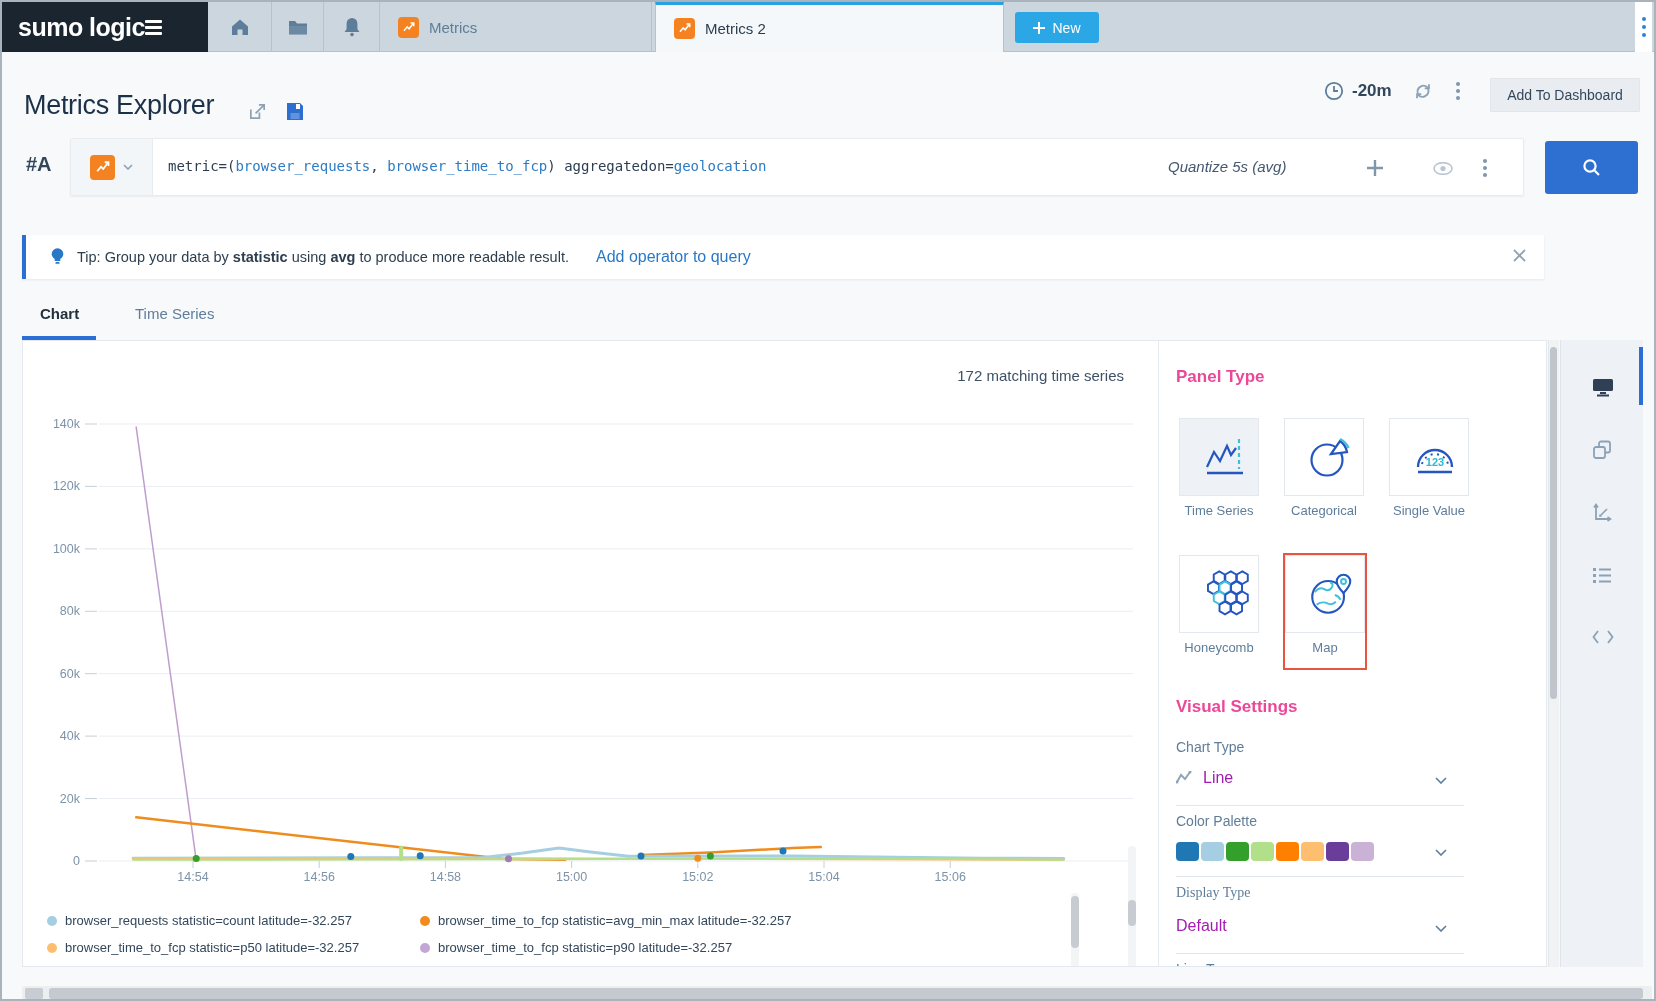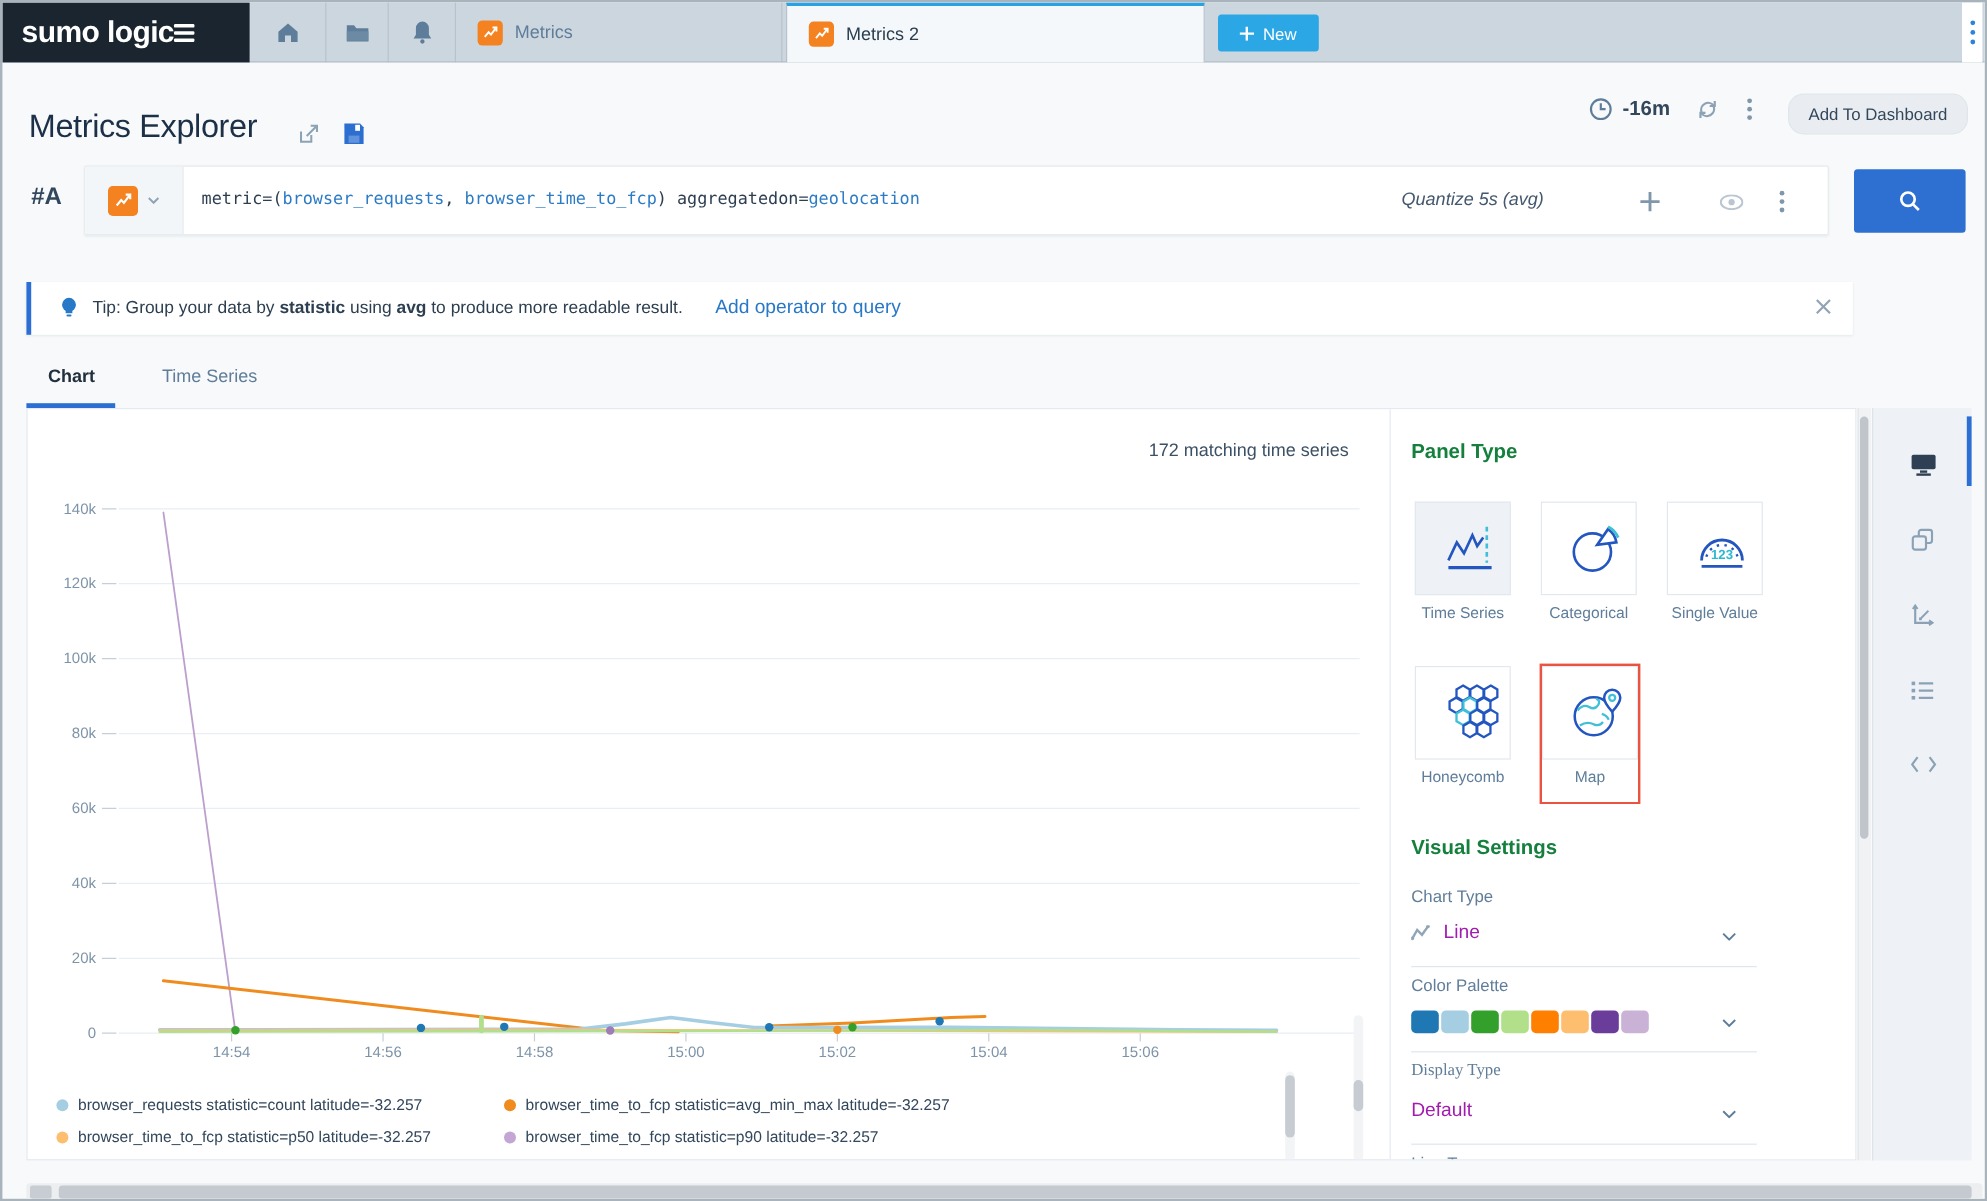--- a/index.html
+++ b/index.html
@@ -20,21 +20,21 @@
   .newbtn{left:1013px;top:10px;width:84px;height:31px;background:#2ba7e6;border-radius:3px;color:#fff;font-size:14px;
           display:flex;align-items:center;justify-content:center;gap:7px;}
   .top-kebab-strip{left:1633px;top:0;width:17px;height:50px;background:#ffffff;display:flex;flex-direction:column;align-items:center;justify-content:center;gap:4px;}
   .bluedot{width:4px;height:4px;border-radius:50%;background:#2b84d9;}
 
   
   .title{left:22px;top:88px;font-size:27px;color:#1c3048;letter-spacing:-0.3px;}
   .hicon{top:100px;}
   .hdr-right{top:78px;display:flex;align-items:center;gap:0;}
   .range-text{font-size:17px;font-weight:600;color:#33475c;}
-  .dashbtn{left:1488px;top:76px;width:150px;height:34px;background:#e9edf1;border-radius:13px;border:1px solid #e0e6ea;
+  .dashbtn{left:1488px;top:76px;width:150px;height:34px;background:#e9edf1;border-radius:1px;border:1px solid #e0e6ea;
            font-size:14px;color:#33475c;display:flex;align-items:center;justify-content:center;}
   .kebab{display:flex;flex-direction:column;gap:3px;align-items:center;}
   .kebab i{width:4px;height:4px;border-radius:50%;background:#7f97ab;}
 
   
   .rowlabel{left:24px;top:151px;font-size:20px;font-weight:600;color:#33475c;}
   .qcard{left:68px;top:136px;width:1454px;height:58px;background:#fff;border:1px solid #e7ecf0;border-radius:2px;box-shadow:0 1px 2px rgba(40,60,80,.06);}
   .qtile{left:0;top:0;width:82px;height:56px;background:#f3f6f9;border-right:1px solid #e7ecf0;display:flex;align-items:center;justify-content:center;gap:8px;}
   .qtext{left:97px;top:19px;font-family:"DejaVu Sans Mono","Liberation Mono",monospace;font-size:14px;color:#2c3e50;white-space:nowrap;}
   .q-val{color:#2d7bc4;}
@@ -60,21 +60,21 @@
   .match{position:absolute;right:422px;top:26px;font-size:15px;color:#3d5166;}
   .legend{position:absolute;left:24px;top:566px;width:1020px;}
   .lg-row{display:grid;grid-template-columns:373px 1fr;height:27px;align-items:center;}
   .lg-item{display:flex;align-items:center;gap:8px;font-size:13px;color:#33475c;white-space:nowrap;}
   .lg-dot{width:10px;height:10px;border-radius:50%;flex:none;}
   .sbar-track{background:#f2f4f6;border-radius:4px;position:absolute;}
   .sbar-thumb{background:#c6ccd2;border-radius:4px;position:absolute;}
 
   
   .panel{position:absolute;left:1135px;top:0;width:390px;height:627px;border-left:1px solid #e4eaef;background:#fff;overflow:hidden;}
-  .ptitle{position:absolute;left:17px;font-size:17px;font-weight:600;color:#15803d;}
+  .ptitle{position:absolute;left:17px;font-size:17px;font-weight:600;color:#ec4899;}
   .ptype{position:absolute;width:80px;text-align:center;}
   .tilebox{width:80px;height:78px;border:1px solid #e2e8ee;background:#fff;display:flex;align-items:center;justify-content:center;padding-left:12px;}
   .ptype.sel .tilebox{background:#eef2f7;}
   .ptype.hl{box-shadow:0 0 0 2px #ea5340;padding-bottom:6px;height:113px;}
   .tlabel{margin-top:7px;font-size:13px;color:#5e7d9a;}
   .flabel{position:absolute;left:17px;font-size:14px;color:#607d99;}
   .fvalue{position:absolute;left:17px;font-size:16px;color:#a21caf;}
   .pdivider{position:absolute;left:17px;width:288px;border-top:1px solid #dfe6ec;}
   .chev{position:absolute;}
   .swatches{position:absolute;left:17px;display:flex;gap:2px;}
@@ -170,21 +170,21 @@
         <rect x="10" y="2" width="4" height="5" fill="#fff"></rect>
         <rect x="4.5" y="11" width="9" height="6" fill="#fff" opacity="0.25"></rect>
       </svg>
   </div>
   <div class="abs hdr-right" style="left:1322px;gap:14px;">
     <span style="display:flex;align-items:center;gap:8px;">
       <svg width="20" height="20" viewBox="0 0 20 20">
           <circle cx="10" cy="10" r="8.2" fill="none" stroke="#5e7d9a" stroke-width="1.8"></circle>
           <path d="M10 5 v5 h4" fill="none" stroke="#5e7d9a" stroke-width="1.8"></path>
         </svg>
-      <span class="range-text">-16m</span>
+      <span class="range-text">-20m</span>
     </span>
     <span style="margin-left:6px;">
       <svg width="22" height="22" viewBox="0 0 24 24">
         <path d="M6.5 15 a6.5 6.5 0 0 1 11-6.5" fill="none" stroke="#8da3b5" stroke-width="2"></path>
         <path d="M18.5 4.5 v4.6 h-4.6" fill="none" stroke="#8da3b5" stroke-width="2"></path>
         <path d="M17.5 9.5 a6.5 6.5 0 0 1 -11 6.5" fill="none" stroke="#8da3b5" stroke-width="2"></path>
         <path d="M5.5 20 v-4.6 h4.6" fill="none" stroke="#8da3b5" stroke-width="2"></path>
       </svg>
     </span>
     <span class="kebab" style="margin-left:8px;">

